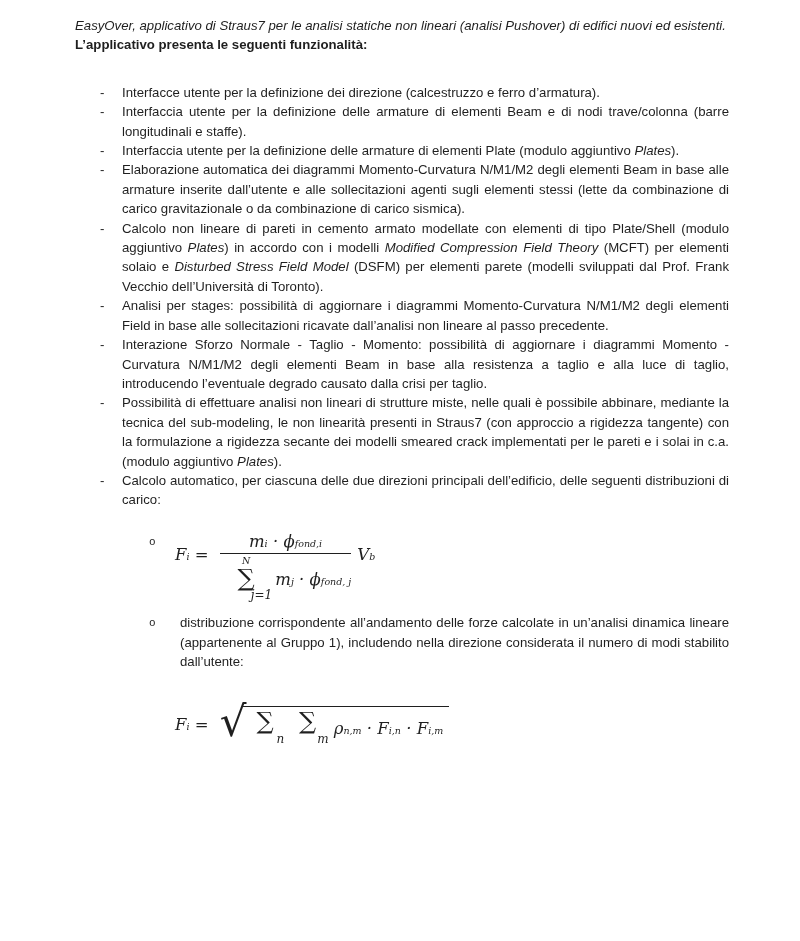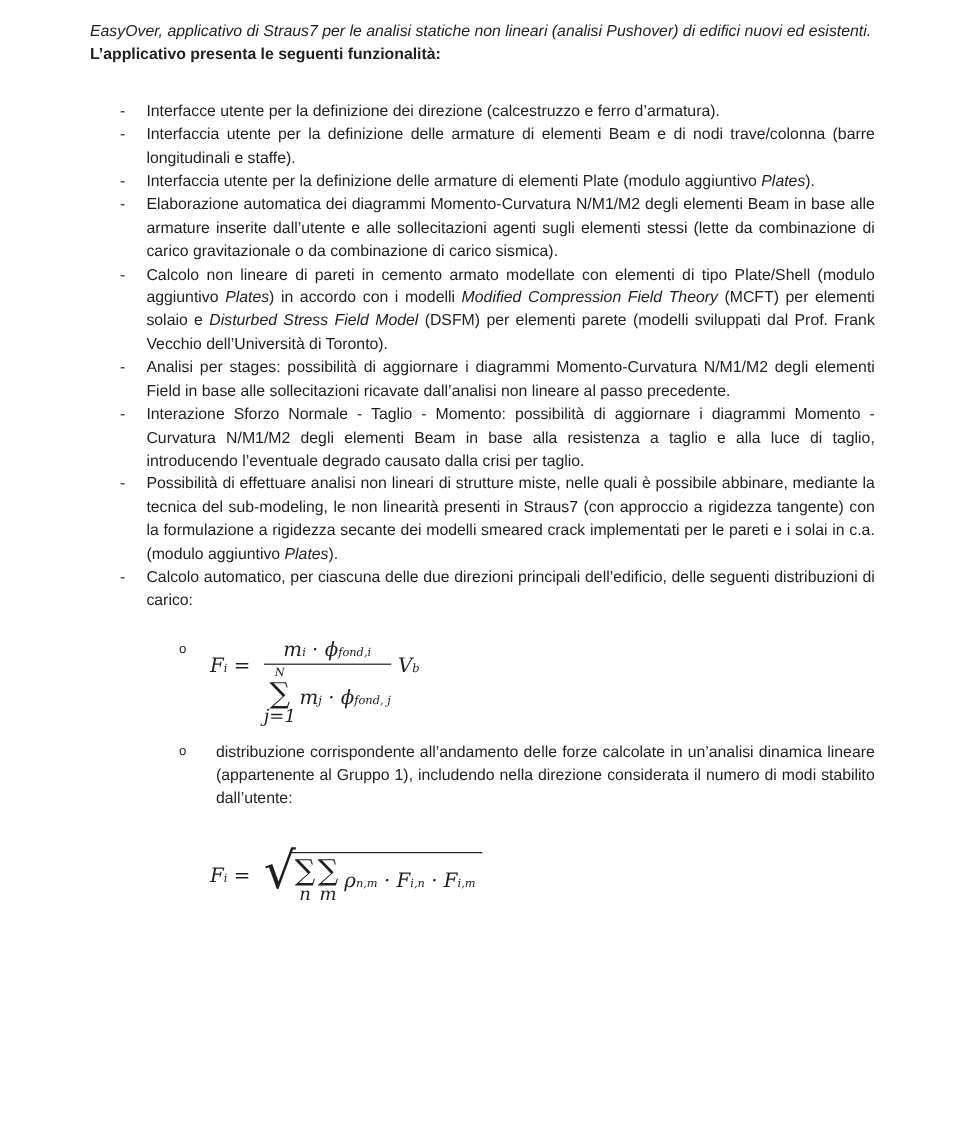--- a/index.html
+++ b/index.html
@@ -70,21 +70,21 @@
     border-bottom: 1.4px solid #1f1f1f;
     white-space: pre;
   }
   .frac .den {
     display: flex; justify-content: center; align-items: center;
     padding-top: 2px;
   }
   .bigop { display: inline-flex; flex-direction: column; align-items: center; line-height: 1; }
   .bigop .lim-top { font-size: 9.5px; line-height: 1.1; }
   .bigop .op { font-size: 24px; line-height: 0.95; font-style: italic; }
-  .bigop .lim-bot { font-size: 15px; line-height: 1.15; }
+  .bigop .lim-bot { font-size: 12px; line-height: 1.15; margin-left: 31px; }
   .den .mrow, .radicand .mrow { margin-left: 3px; }
 
   .formula-2 {
     display: flex; align-items: center;
     margin: 30px 0 0 100px;
   }
   .formula-2 .side { white-space: pre; }
   .root { display: inline-flex; align-items: flex-start; margin-left: 6px; }
   .radical { font-size: 42px; line-height: 1; font-style: italic; }
   .radicand {

